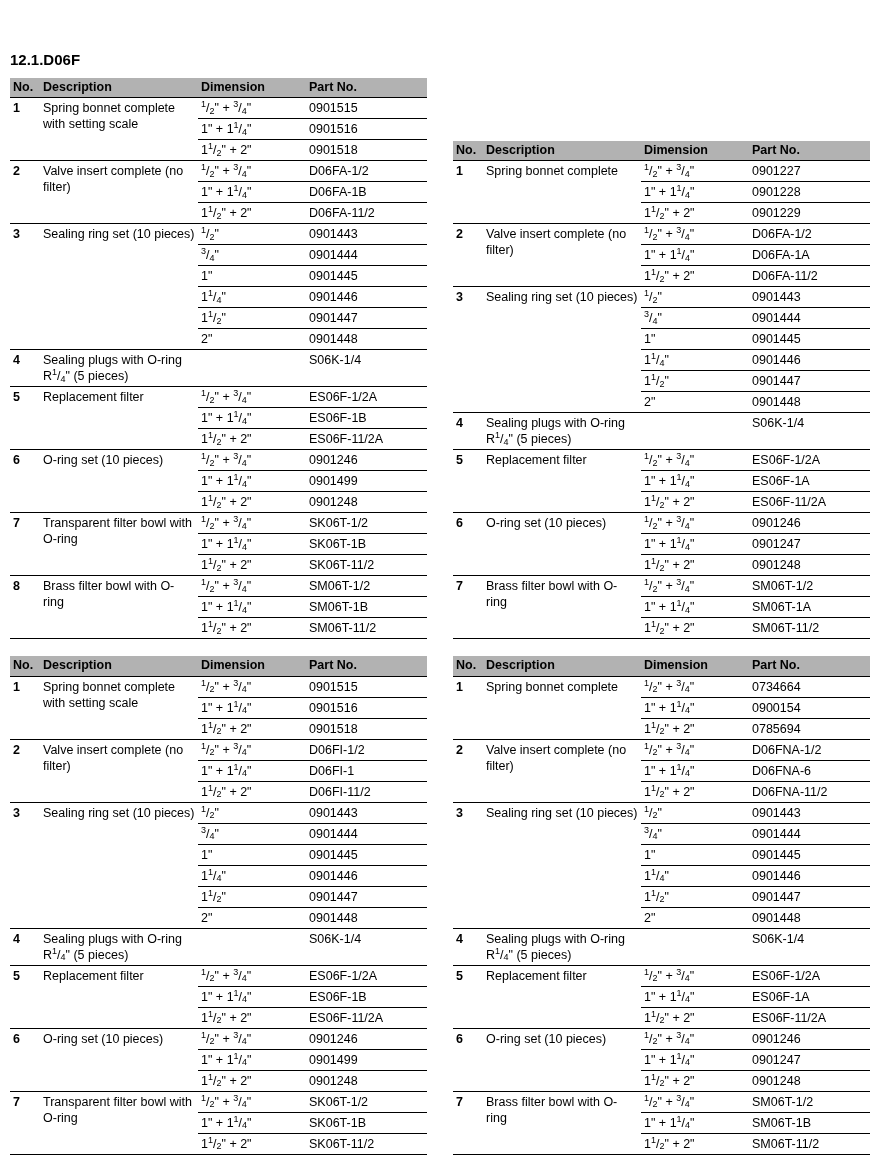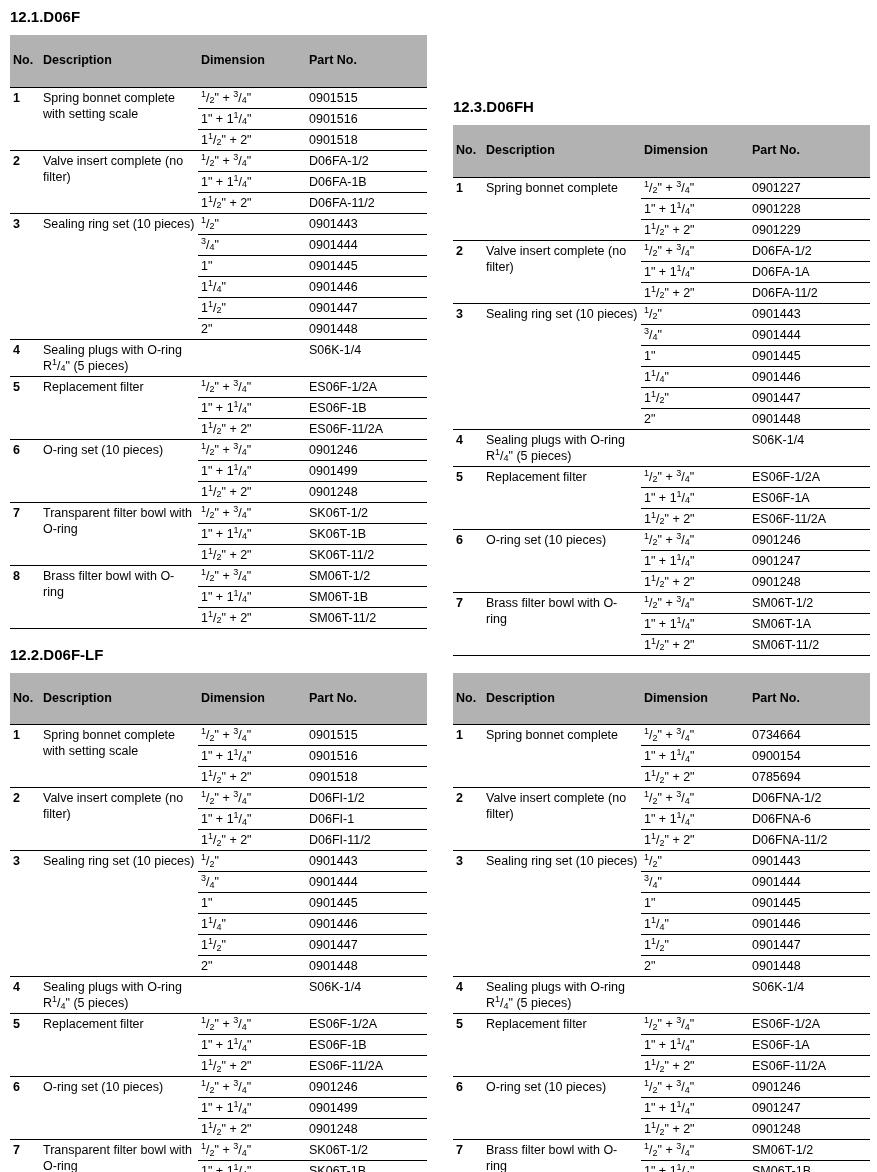--- a/index.html
+++ b/index.html
@@ -37,21 +37,21 @@
     border-bottom: 1px solid #000;
   }
   col.col-no   { width: 30px;  }
   col.col-desc { width: 158px; }
   col.col-dim  { width: 108px; }
   col.col-part { width: auto;  }
   th {
     background: #b2b2b2;
     text-align: left;
     font-weight: bold;
-    padding: 18px 3px;
+    padding: 2px 3px;
     line-height: 1.25;
     white-space: nowrap;
   }
   td {
     padding: 2px 3px 2px 3px;
     vertical-align: top;
     line-height: 1.28;
   }
   td.dim, td.part { border-bottom: 1px solid #000; }
   tr.item-first td { border-top: 1px solid #000; }
@@ -195,21 +195,20 @@
               <td class="part">SM06T-1B</td>
             </tr>
             <tr>
               <td class="dim">1<sup>1</sup>/<sub>2</sub>" + 2"</td>
               <td class="part">SM06T-11/2</td>
             </tr>
           </tbody>
         </table>
       </section>
       <section class="parts-section">
-        <h2 class="section-title">12.2.D06F-LF</h2>
         <table class="parts-table">
           <colgroup>
             <col class="col-no">
             <col class="col-desc">
             <col class="col-dim">
             <col class="col-part">
           </colgroup>
           <thead>
             <tr>
               <th>No.</th>
@@ -320,21 +319,20 @@
             <tr>
               <td class="dim">1<sup>1</sup>/<sub>2</sub>" + 2"</td>
               <td class="part">SK06T-11/2</td>
             </tr>
           </tbody>
         </table>
       </section>
     </div>
   <div class="page-column">
       <section class="parts-section">
-        <h2 class="section-title">12.3.D06FH</h2>
         <table class="parts-table">
           <colgroup>
             <col class="col-no">
             <col class="col-desc">
             <col class="col-dim">
             <col class="col-part">
           </colgroup>
           <thead>
             <tr>
               <th>No.</th>

